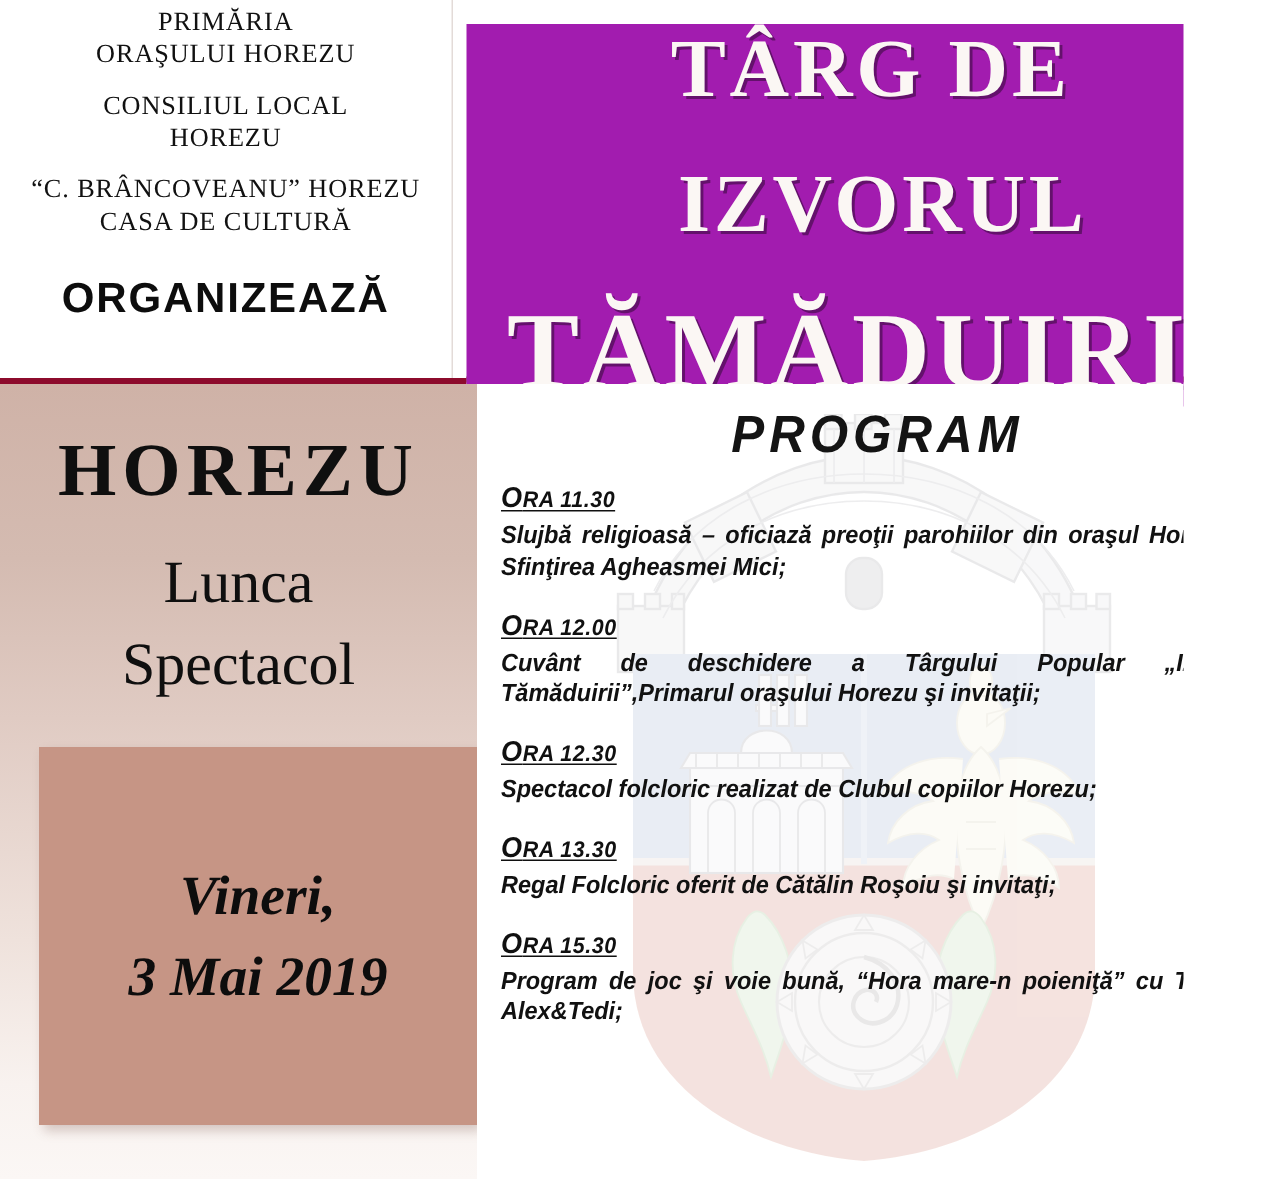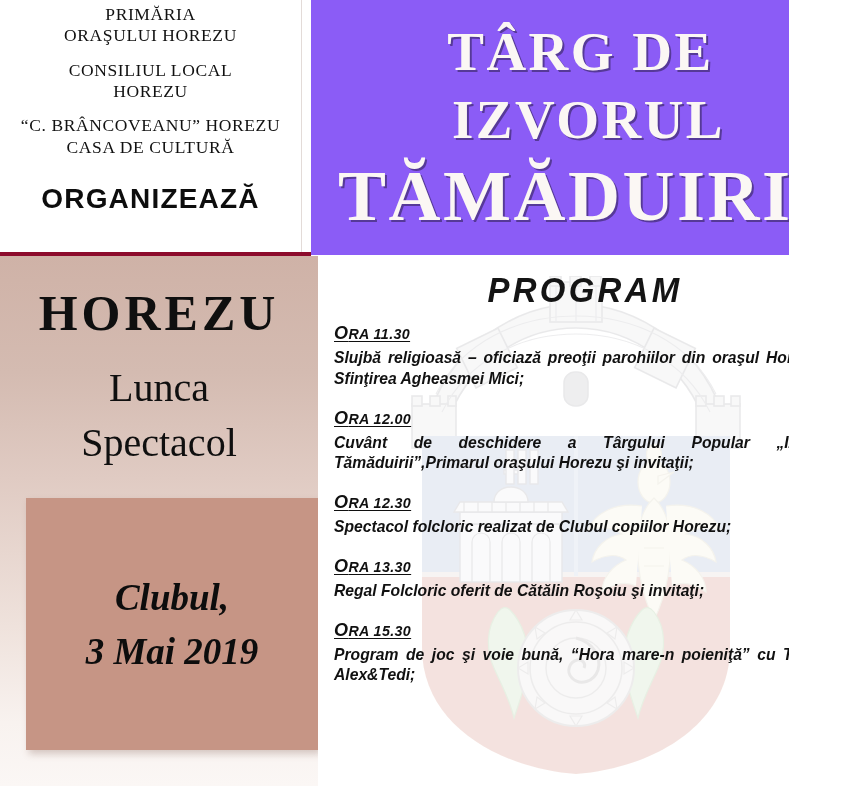--- a/index.html
+++ b/index.html
@@ -52,28 +52,28 @@
     font-size: 28px;
     letter-spacing: 1.2px;
     color: #0d0d0d;
     margin-top: 12px;
   }
 
   
   .title-band {
     position: absolute;
     left: 311px;
-    top: 0;
+    top: 16px;
     width: 539px;
     height: 255px;
-    background: #8b5cf6;
+    background: #a21caf;
     display: flex;
     flex-direction: column;
     align-items: center;
-    justify-content: center;
+    justify-content: space-between;
   }
   .title-line {
     font-family: "Liberation Serif", "DejaVu Serif", serif;
     font-weight: bold;
     color: #fbf7f4;
     font-size: 56px;
     line-height: 1.02;
     letter-spacing: 2.5px;
     text-align: center;
     white-space: nowrap;
@@ -268,21 +268,21 @@
     <div class="title-line l2">IZVORUL</div>
     <div class="title-line l3">TĂMĂDUIRII</div>
   </div>
 
   <div class="location-panel">
     <div class="loc-city">HOREZU</div>
     <div class="loc-sub s1">Lunca</div>
     <div class="loc-sub s2">Spectacol</div>
 
     <div class="date-box">
-      <div class="date-line d1">Clubul,</div>
+      <div class="date-line d1">Vineri,</div>
       <div class="date-line d2">3 Mai 2019</div>
     </div>
   </div>
 
   <div class="program-panel">
 
     <div class="coa-watermark">
       <svg viewBox="0 0 340 500" xmlns="http://www.w3.org/2000/svg">
 
         <g fill="#e9e9ea" stroke="#b9b9bd" stroke-width="1.6">

